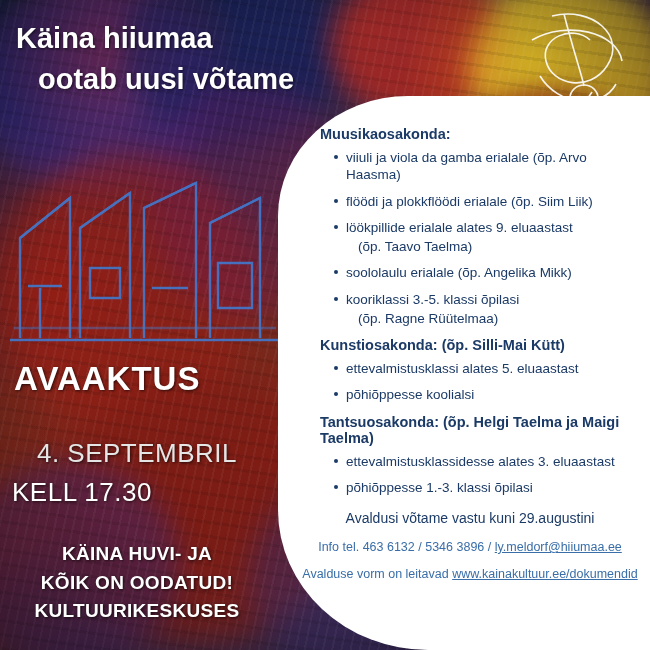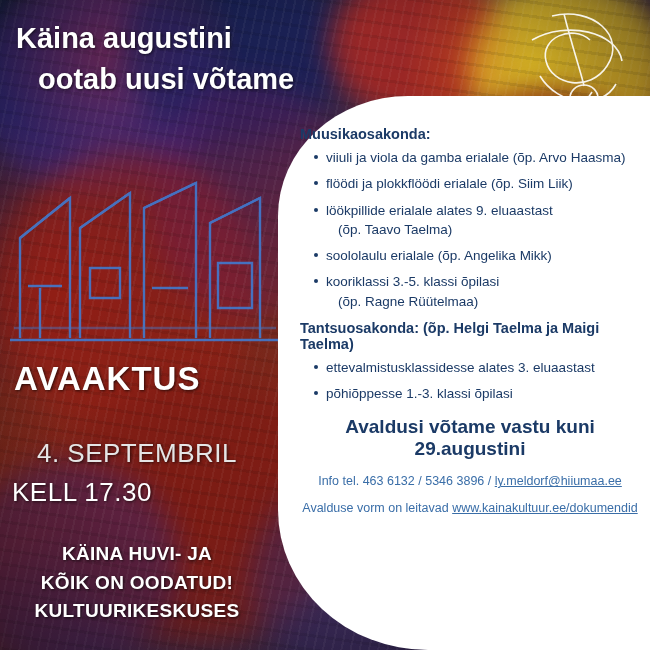--- a/index.html
+++ b/index.html
@@ -187,27 +187,27 @@
     width: 4px;
     height: 4px;
     background: #1b3a66;
     border-radius: 50%;
   }
   .item .cont {
     display: block;
     padding-left: 12px;
     margin-top: 2px;
   }
-  .group { margin-bottom: 4px; }
+  .group { margin-bottom: 4px; margin-left: 20px; }
   .group.g2 { margin-top: 10px; }
   .note {
     text-align: center;
     color: #1b3a66;
-    font-size: 19px;
-    font-weight: bold;
+    font-size: 14px;
+    font-weight: normal;
     margin: 14px 0 14px 0;
   }
   .contact {
     text-align: center;
     color: #3a6ea8;
     font-size: 12.5px;
     margin-bottom: 13px;
   }
   .contact a, .formline a {
     color: #3a6ea8;
@@ -265,21 +265,21 @@
       <path d="M142 120 L178 120"></path>
       <path d="M200 170 L200 55 L250 30 L250 170"></path>
       <path d="M200 55 L250 30"></path>
       <path d="M208 95 L242 95 L242 140 L208 140 Z"></path>
       <path d="M0 172 L268 172"></path>
       <path d="M4 160 L266 160" opacity="0.5"></path>
     </g>
   </svg>
 
   <div class="headline">
-    <span>Käina augustini</span>
+    <span>Käina hiiumaa</span>
     <span class="line2">ootab uusi võtame</span>
   </div>
 
   <div class="avaaktus">AVAAKTUS</div>
   <div class="date-line">4. SEPTEMBRIL</div>
   <div class="time-line">KELL 17.30</div>
   <div class="venue">
     <span>KÄINA HUVI- JA</span>
     <span>KÕIK ON OODATUD!</span>
     <span>KULTUURIKESKUSES</span>
@@ -302,20 +302,29 @@
       </div>
       <div class="item">
         <span>soololaulu erialale (õp. Angelika Mikk)</span>
       </div>
       <div class="item">
         <span>kooriklassi 3.-5. klassi õpilasi</span>
         <span class="cont">(õp. Ragne Rüütelmaa)</span>
       </div>
     </div>
 
+    <div class="group g2">
+      <div class="sect-title">Kunstiosakonda: (õp. Silli-Mai Kütt)</div>
+      <div class="item">
+        <span>ettevalmistusklassi alates 5. eluaastast</span>
+      </div>
+      <div class="item">
+        <span>põhiõppesse koolialsi</span>
+      </div>
+    </div>
 
     <div class="group g2">
       <div class="sect-title">Tantsuosakonda: (õp. Helgi Taelma ja Maigi Taelma)</div>
       <div class="item">
         <span>ettevalmistusklassidesse alates 3. eluaastast</span>
       </div>
       <div class="item">
         <span>põhiõppesse 1.-3. klassi õpilasi</span>
       </div>
     </div>

